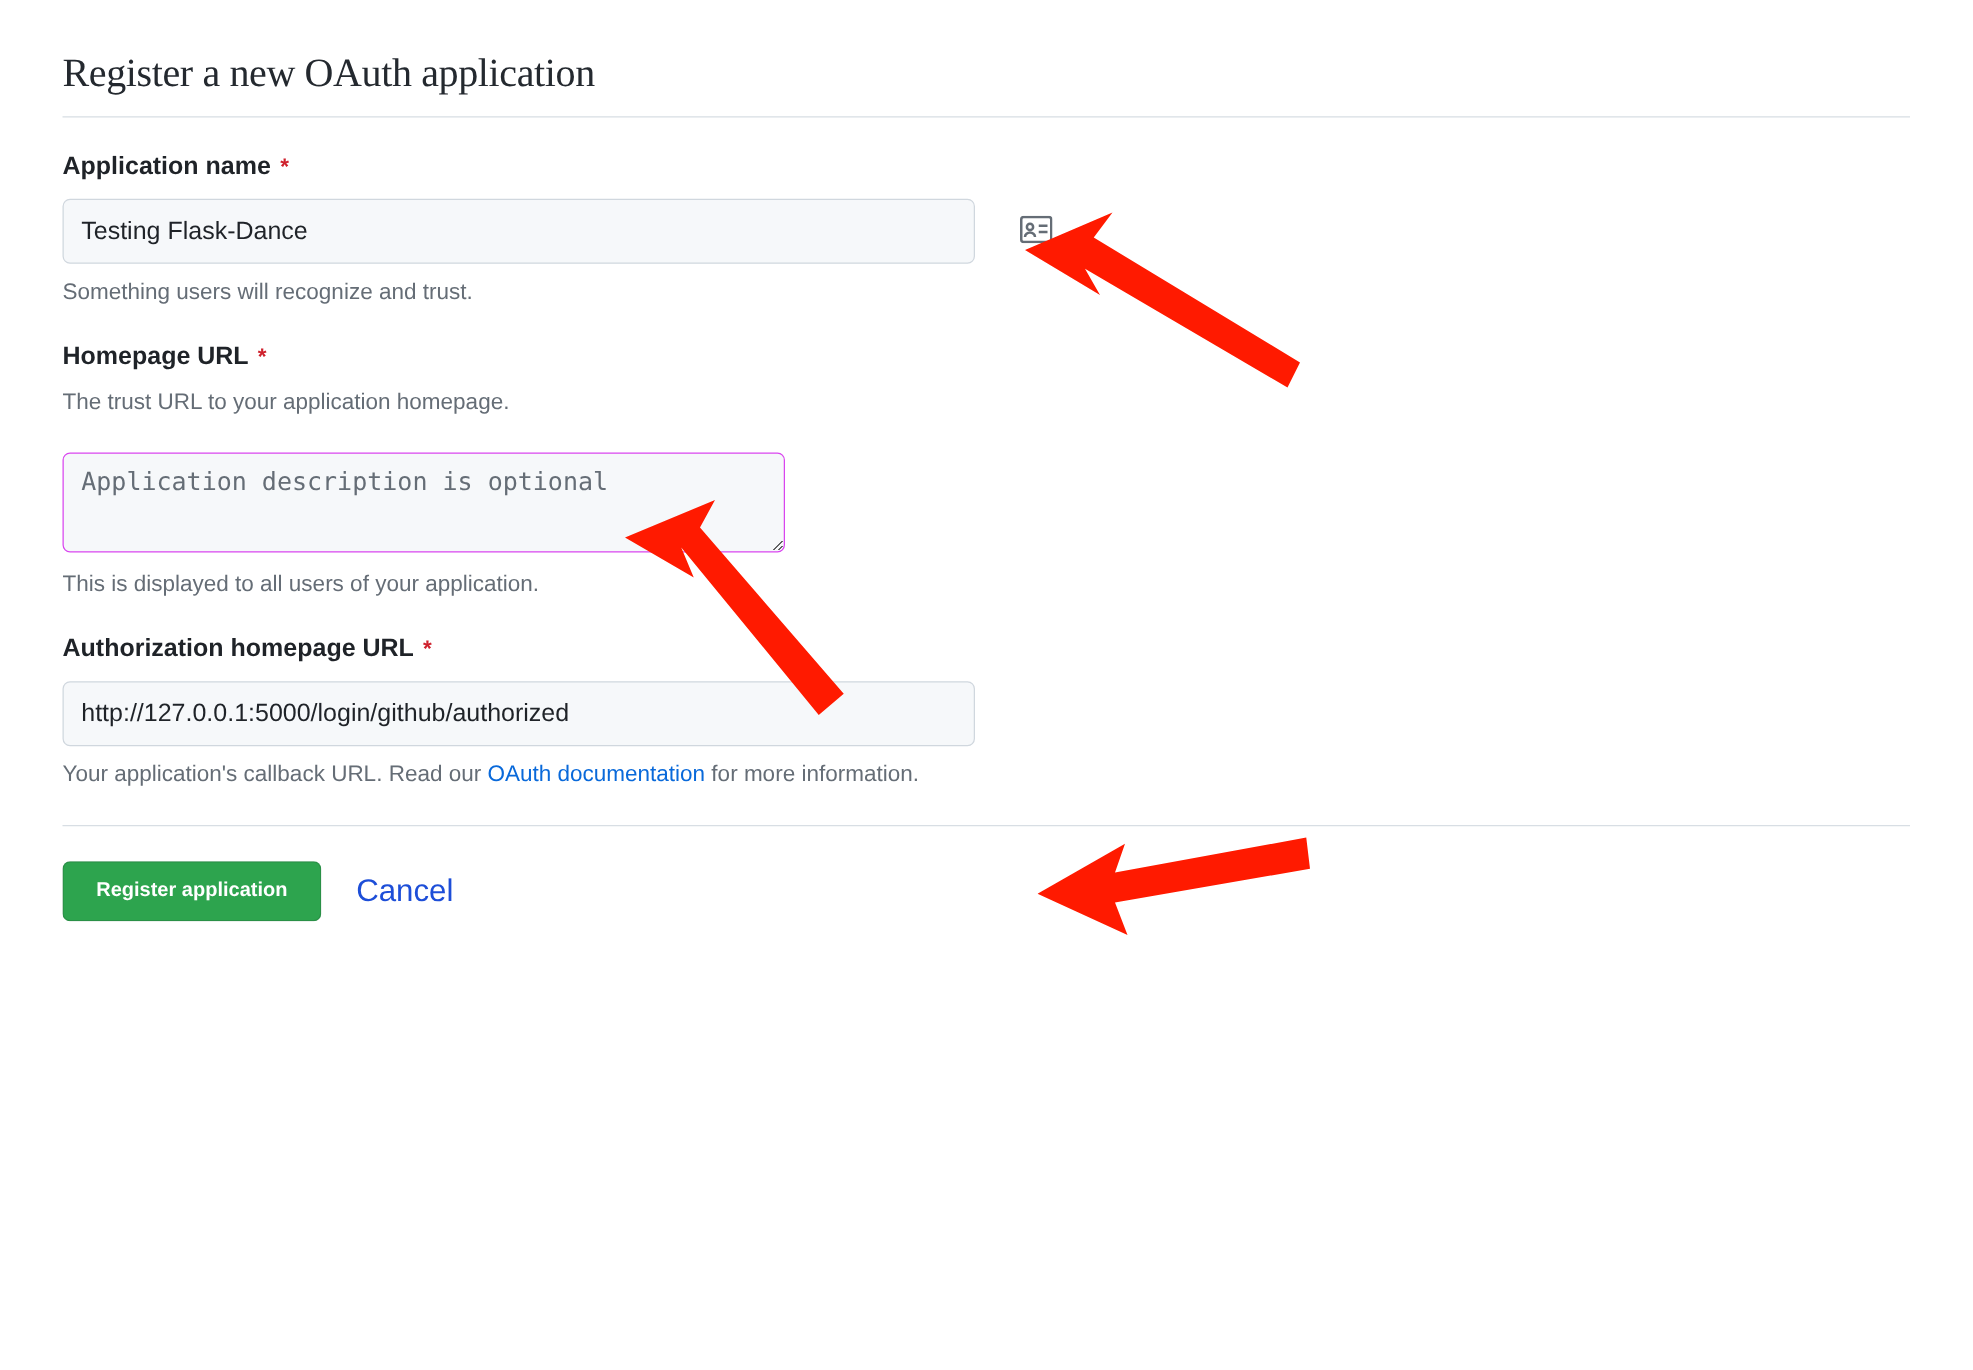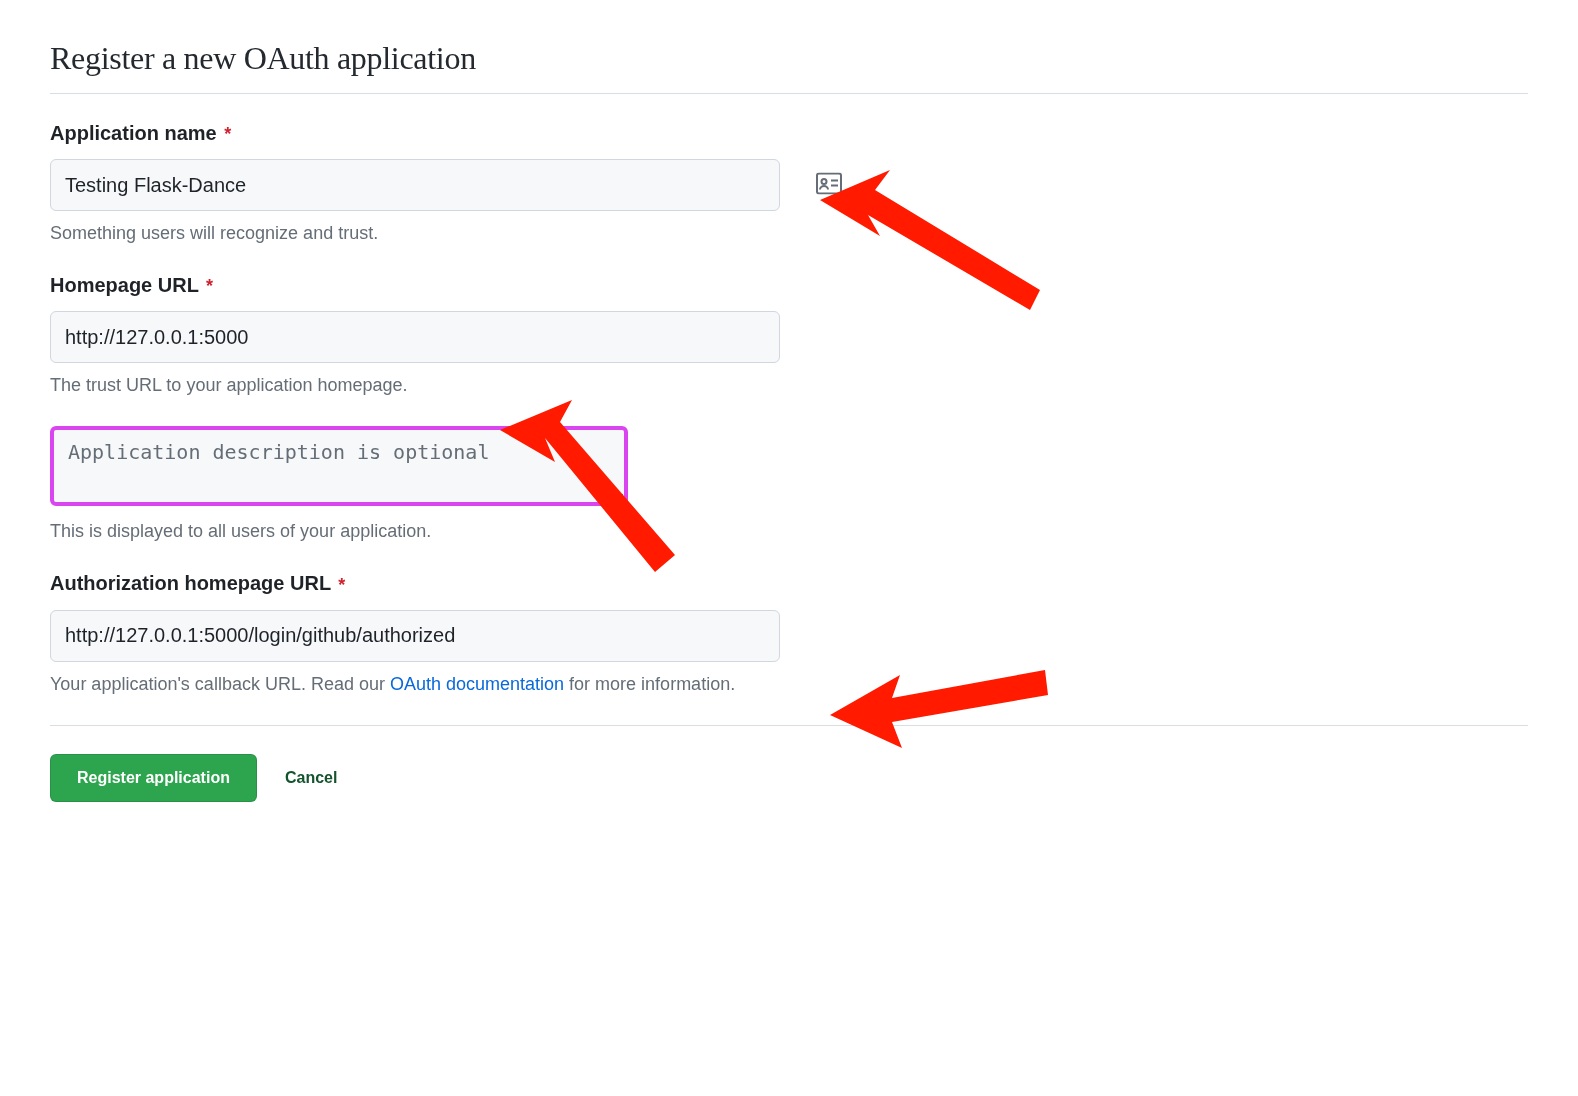--- a/index.html
+++ b/index.html
@@ -54,21 +54,21 @@
     outline: none;
   }
   .text-input::placeholder { color: #656d76; }
   .textarea-input {
     width: 578px;
     height: 80px;
     padding: 10px 14px;
     font-size: 20px;
     color: #1f2328;
     background-color: #f6f8fa;
-    border: 4px solid #d946ef;
+    border: 1px solid #d946ef;
     border-radius: 6px;
     resize: both;
     outline: none;
   }
   .textarea-input::placeholder { color: #656d76; }
   .help-text {
     font-size: 18px;
     color: #656d76;
     margin-top: 12px;
   }
@@ -92,23 +92,23 @@
     background: #2da44e;
     color: #ffffff;
     border: 1px solid rgba(27,31,36,0.15);
     border-radius: 6px;
     padding: 14px 26px;
     font-size: 16px;
     font-weight: 600;
     cursor: pointer;
   }
   .btn-cancel {
-    color: #14532d;
-    font-size: 16px;
-    font-weight: 700;
+    color: #1d4ed8;
+    font-size: 25px;
+    font-weight: 400;
     background: none;
     border: none;
     cursor: pointer;
     padding: 0;
   }
   
   .arrow {
     position: absolute;
     pointer-events: none;
   }
@@ -137,21 +137,20 @@
     </span>
   </div>
   <div class="help-text">Something users will recognize and trust.</div>
 </div>
 
 <div class="form-group">
   <label class="form-label">
     <span>Homepage URL</span>
     <span class="required-star">*</span>
   </label>
-  <input type="text" class="text-input" value="http://127.0.0.1:5000" style="">
   <div class="help-text">The trust URL to your application homepage.</div>
 </div>
 
 <div class="form-group">
   <textarea class="textarea-input" placeholder="Application description is optional" style=""></textarea>
   <div class="help-text">This is displayed to all users of your application.</div>
 </div>
 
 <div class="form-group">
   <label class="form-label">

